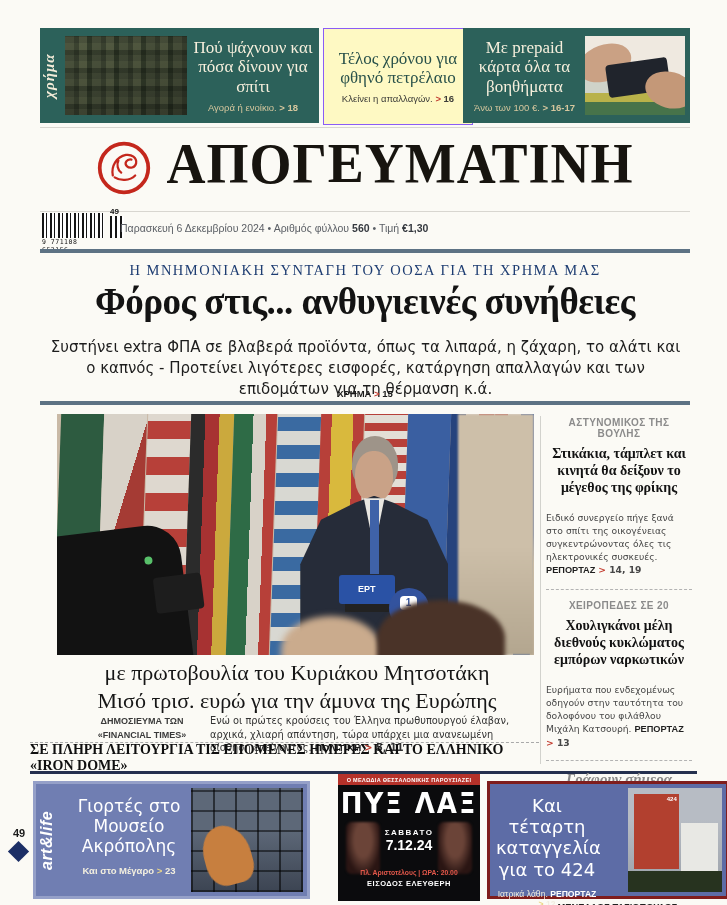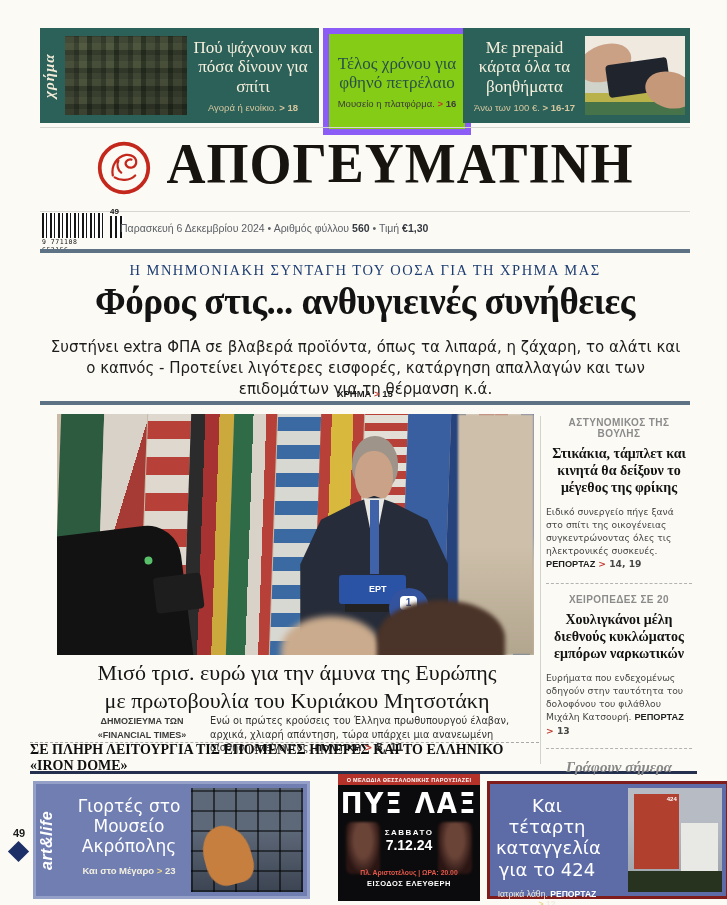--- a/index.html
+++ b/index.html
@@ -8,21 +8,21 @@
   .ref{font-weight:bold;display:inline-block;}
   .ref-red::first-letter{color:#c23b2e;}
   .ref-gold::first-letter{color:#ecd787;}
   .rule-thin{position:absolute;left:40px;right:37px;height:1px;background:#d8d6d0;}
   .rule-navy{position:absolute;left:40px;right:37px;height:4px;background:#5d7284;}
 
   
   .teaser{position:absolute;top:28px;height:95px;}
   .t1{left:40px;width:279px;background:#2c615a;}
   .t3{left:463px;width:227px;background:#2c615a;}
-  .t2{left:323px;width:136px;background:#84cc16;border:6px solid #8b5cf6;}
+  .t2{left:323px;width:136px;background:#fef9c3;border:1px solid #8b5cf6;padding-left:12px;}
   .vlabel{position:absolute;left:1px;top:4px;bottom:4px;width:22px;color:#f4ecd9;
           font-family:"Liberation Serif",serif;font-style:italic;font-weight:bold;font-size:15px;
           writing-mode:vertical-rl;transform:rotate(180deg);text-align:center;letter-spacing:1px;}
   .tphoto-city{position:absolute;left:25px;top:8px;width:122px;height:79px;
       background:linear-gradient(160deg,rgba(255,255,255,.18),rgba(0,0,0,.3)),
       repeating-linear-gradient(90deg,#8b927e 0 9px,#6d7565 9px 14px,#9aa089 14px 22px,#5f6a58 22px 27px),
       repeating-linear-gradient(0deg,#7d8471 0 6px,#676f5e 6px 11px,#8f967f 11px 18px);
       background-blend-mode:multiply;}
   .t1 .ttext{position:absolute;left:152px;right:5px;top:4px;bottom:4px;display:flex;flex-direction:column;justify-content:center;text-align:center;}
   .t2 .ttext{position:absolute;left:4px;right:4px;top:4px;bottom:4px;display:flex;flex-direction:column;justify-content:center;text-align:center;}
@@ -81,21 +81,21 @@
   .corridor{position:absolute;right:0;top:0;width:16%;height:100%;
       background:linear-gradient(180deg,#cdbfa9 0 55%,#b3a68f 100%);filter:blur(1px);}
   .person{position:absolute;left:51%;top:9%;width:31%;height:96%;}
   .hair{position:absolute;left:35%;top:0;width:31%;height:24%;background:#9e9489;border-radius:50% 50% 42% 42%;}
   .face{position:absolute;left:37%;top:6.5%;width:26%;height:22%;background:#c9a287;border-radius:46%;}
   .suit{position:absolute;left:0;top:26%;width:100%;height:74%;background:#262c39;
       clip-path:polygon(50% 0,63% 4%,86% 14%,100% 40%,100% 100%,0 100%,0 40%,14% 14%,37% 4%);}
   .shirt{position:absolute;left:43%;top:27%;width:14%;height:22%;background:#e9e7e2;clip-path:polygon(0 0,100% 0,50% 100%);}
   .tie{position:absolute;left:47.5%;top:28%;width:5.5%;height:32%;background:#3f62a8;}
   .mic-cube{position:absolute;left:26%;top:60%;width:56px;height:29px;background:#2a52a5;border-radius:3px;
-      color:#fff;font-size:9px;font-weight:bold;display:flex;align-items:center;justify-content:center;box-shadow:0 14px 0 -6px #222;padding-left:11px;}
+      color:#fff;font-size:9px;font-weight:bold;display:flex;align-items:center;justify-content:center;box-shadow:0 14px 0 -6px #222;}
   .mic-round{position:absolute;left:60%;top:66%;width:40px;height:40px;border-radius:50%;background:#33539e;}
   .ard-dot{position:absolute;left:11px;top:8px;width:17px;height:14px;background:#fff;border-radius:4px;
       color:#33539e;font-size:10px;font-weight:bold;text-align:center;line-height:14px;}
   .mic-wdr{position:absolute;left:0;right:0;bottom:4px;text-align:center;color:#fff;font-size:6px;font-weight:bold;letter-spacing:1px;}
   .camera{position:absolute;left:-3%;bottom:-6%;width:30%;height:58%;background:#121212;border-radius:12px 34px 6px 6px;transform:rotate(-7deg);}
   .cam-dot{position:absolute;right:20%;top:22%;width:8px;height:8px;border-radius:50%;background:#58c06a;}
   .cam-lens{position:absolute;right:-12%;top:38%;width:34%;height:26%;background:#1d1d1d;border-radius:4px;}
   .head-r{position:absolute;right:6%;bottom:-9%;width:27%;height:32%;background:#4a3328;border-radius:50% 50% 0 0;filter:blur(2px);}
   .head-c{position:absolute;right:32%;bottom:-12%;width:21%;height:28%;background:#caab8d;border-radius:50% 50% 0 0;filter:blur(3px);}
 
@@ -111,21 +111,21 @@
   .banner{position:absolute;top:742px;left:30px;width:509px;height:29px;border-top:1px dashed #a9a9a9;
       display:flex;align-items:center;justify-content:center;
       font-family:"Liberation Serif",serif;font-weight:bold;font-size:14px;color:#0f0f0f;}
   .navy-line{position:absolute;top:771px;left:30px;width:667px;height:3px;background:#25304e;}
   .vdiv{position:absolute;left:540px;top:416px;height:348px;width:1px;background:#d2d2cd;}
 
   
   .sidebar{position:absolute;left:546px;top:417px;width:146px;}
   .sb-kicker{font-size:10px;color:#8b8b8b;font-weight:bold;letter-spacing:.4px;text-align:center;}
   .sb-head{margin-top:6px;font-family:"Liberation Serif",serif;font-weight:bold;font-size:14px;line-height:1.22;text-align:center;color:#121212;}
-  .sb-body{margin-top:9px;font-family:"DejaVu Sans",sans-serif;font-size:9.2px;color:#474747;line-height:1.42;text-align:left;}
+  .sb-body{margin-top:15px;font-family:"DejaVu Sans",sans-serif;font-size:9.2px;color:#474747;line-height:1.42;text-align:left;}
   .sb-tag{font-weight:bold;color:#1f1f1f;font-family:"Liberation Sans",sans-serif;}
   .sb-sep{margin:11px 0 10px;border-top:1px dashed #b3b3b3;height:0;}
   .op-title{font-family:"Liberation Serif",serif;font-style:italic;font-weight:bold;font-size:15px;color:#878787;text-align:center;margin-bottom:10px;}
   .op-item{margin-bottom:11px;text-align:center;}
   .op-name{font-size:9.3px;font-weight:bold;color:#1f1f1f;line-height:1.45;}
   .op-topic{font-size:9.3px;color:#5a5a5a;line-height:1.45;}
 
   
   .artlife{position:absolute;left:33px;top:781px;width:277px;height:118px;background:#707eb2;border:3px solid #95a0c8;box-sizing:border-box;}
   .al-label{position:absolute;left:2px;top:4px;bottom:4px;width:26px;color:#fff;font-weight:bold;font-style:italic;font-size:16px;
@@ -178,21 +178,21 @@
         <span>Αγορά ή ενοίκιο.</span>
         <span class="ref">&gt; 18</span>
       </div>
     </div>
   </div>
 
   <div class="teaser t2">
     <div class="ttext">
       <div class="ttitle">Τέλος χρόνου για φθηνό πετρέλαιο</div>
       <div class="tsub">
-        <span>Μουσείο η πλατφόρμα.</span>
+        <span>Κλείνει η απαλλαγών.</span>
         <span class="ref ref-red">&gt; 16</span>
       </div>
     </div>
   </div>
 
   <div class="teaser t3">
     <div class="ttext">
       <div class="ttitle">Με prepaid κάρτα όλα τα βοηθήματα</div>
       <div class="tsub">
         <span>Άνω των 100 €.</span>
@@ -277,22 +277,22 @@
     </div>
     <div class="camera">
       <div class="cam-dot"></div>
       <div class="cam-lens"></div>
     </div>
     <div class="head-c"></div>
     <div class="head-r"></div>
   </div>
 
   <div class="ms-head">
+    <div>με πρωτοβουλία του Κυριάκου Μητσοτάκη</div>
     <div>Μισό τρισ. ευρώ για την άμυνα της Ευρώπης</div>
-    <div>με πρωτοβουλία του Κυριάκου Μητσοτάκη</div>
   </div>
   <div class="ms-row">
     <div class="ms-source">
       <div>ΔΗΜΟΣΙΕΥΜΑ ΤΩΝ</div>
       <div>«FINANCIAL TIMES»</div>
     </div>
     <div class="ms-body">
       <span>Ενώ οι πρώτες κρούσεις του Έλληνα πρωθυπουργού έλαβαν, αρχικά, χλιαρή απάντηση, τώρα υπάρχει μια ανανεωμένη αίσθηση επείγοντος.</span>
       <span class="ms-tag">ΠΟΛΙΤΙΚΗ</span>
       <span class="ref ref-red">&gt; 5, 11</span>

